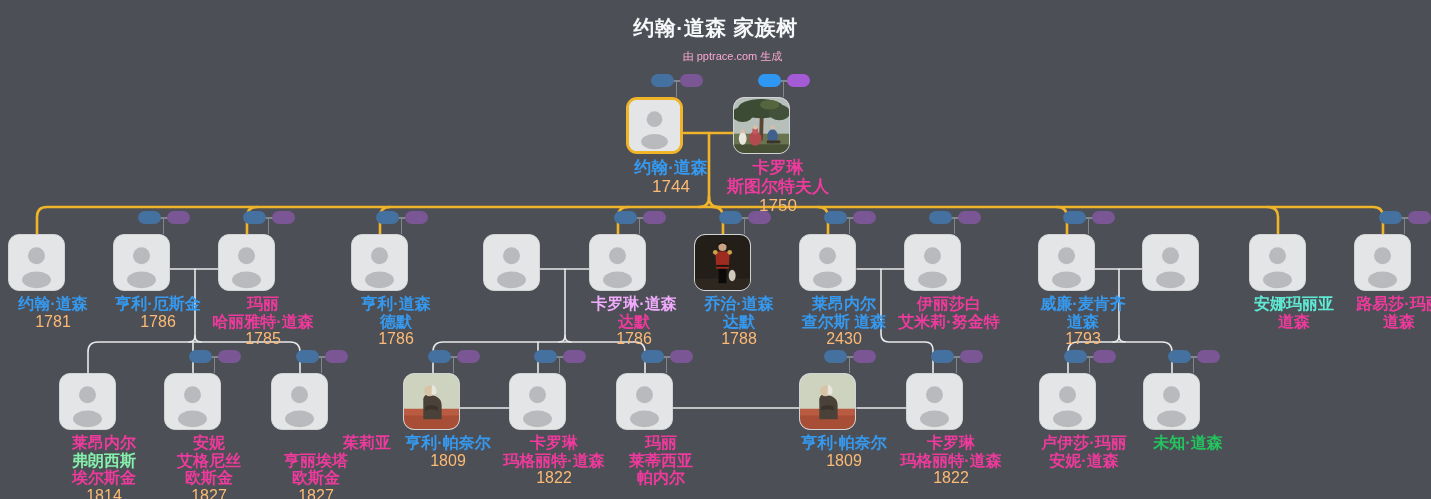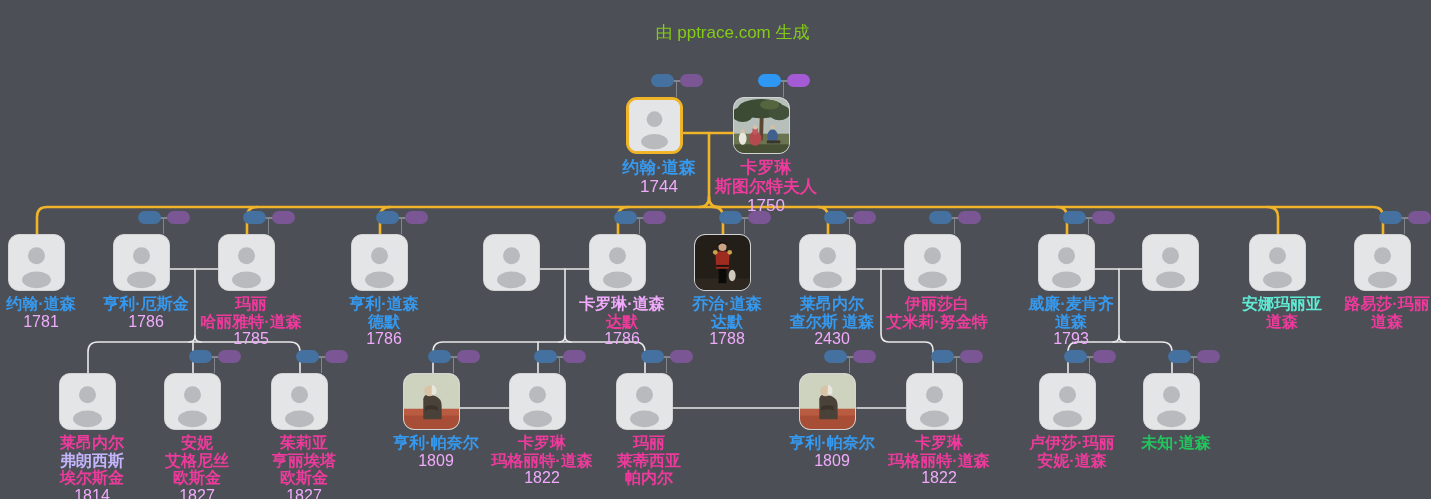--- a/index.html
+++ b/index.html
@@ -1,35 +1,35 @@
 <!DOCTYPE html>
 <html><head>
 <meta charset="utf-8">
 <style>
   html,body{margin:0;padding:0;}
   body{background:#3a3d42;font-family:"Liberation Sans","DejaVu Sans",sans-serif;}
   #stage{position:relative;width:1431px;height:499px;background:#4c4f55;overflow:hidden;}
   #wires{position:absolute;left:0;top:0;width:1431px;height:499px;}
   .titles{position:absolute;left:0;top:14px;width:100%;text-align:center;}
   .title{font-size:21px;font-weight:700;color:#f6f7f8;letter-spacing:.5px;}
-  .subtitle{margin-top:7px;font-size:17px;color:#84cc16;padding-left:34px;}
+  .subtitle{margin-top:7px;font-size:11px;color:#f9a8d4;padding-left:34px;}
   .person{position:absolute;width:150px;}
   .avatar{position:absolute;left:46px;top:0;width:57px;height:57px;border-radius:11px;
           background:#e4e5e6;border:1px solid #d2d3d5;box-sizing:border-box;overflow:hidden;}
   .avatar svg{display:block;width:100%;height:100%;}
   .avatar.selected{border:3px solid #f0b428;}
   .pillpair{position:absolute;left:71px;top:-23px;width:52px;height:13px;}
   .pill{position:absolute;top:0;width:23px;height:13px;border-radius:6.5px;}
   .pill.blue{left:0;}
   .pill.purple{left:29px;}
   .pill-link{position:absolute;left:22px;top:6px;width:8px;height:1.5px;background:#82878e;}
   .pill-stub{position:absolute;left:24.5px;top:6px;width:1.5px;height:17px;background:#82878e;}
-  .label{position:absolute;left:4px;top:61px;width:150px;text-align:center;}
+  .label{position:absolute;left:16px;top:61px;width:150px;text-align:center;}
   .name-line{display:block;font-size:16px;font-weight:700;line-height:17.5px;}
-  .year-line{display:block;font-size:16px;font-weight:400;line-height:18px;color:#f0abfc;}
+  .year-line{display:block;font-size:16px;font-weight:400;line-height:18px;color:#fdba74;}
   .person.root .name-line{font-size:17px;line-height:19px;}
   .person.root .year-line{font-size:17px;line-height:19px;}
 </style>
 </head>
 <body>
 
 <div id="stage">
   <svg id="wires" viewBox="0 0 1431 499">
       <path d="M684,133 H734" fill="none" stroke="#f0b42a" stroke-width="2.6" stroke-linecap="round"></path>
       <path d="M709,133 V197" fill="none" stroke="#f0b42a" stroke-width="2.6" stroke-linecap="round"></path>
@@ -60,20 +60,21 @@
       <path d="M881,269 V334 Q881,342 889,342 H925 Q933,342 933,350 V373" fill="none" stroke="#e9e9ea" stroke-width="1.6" stroke-linecap="round"></path>
       <path d="M1119,269 V336" fill="none" stroke="#e9e9ea" stroke-width="1.6" stroke-linecap="round"></path>
       <path d="M1119,336 Q1119,342 1113,342" fill="none" stroke="#e9e9ea" stroke-width="1.6" stroke-linecap="round"></path>
       <path d="M1119,336 Q1119,342 1125,342" fill="none" stroke="#e9e9ea" stroke-width="1.6" stroke-linecap="round"></path>
       <path d="M1068,373 V352 Q1068,342 1078,342 H1162 Q1172,342 1172,352 V373" fill="none" stroke="#e9e9ea" stroke-width="1.6" stroke-linecap="round"></path>
       <path d="M460,408 H510" fill="none" stroke="#e9e9ea" stroke-width="1.6" stroke-linecap="round"></path>
       <path d="M673,408 H800" fill="none" stroke="#e9e9ea" stroke-width="1.6" stroke-linecap="round"></path>
       <path d="M857,408 H907" fill="none" stroke="#e9e9ea" stroke-width="1.6" stroke-linecap="round"></path>
     </svg>
   <div class="titles">
+    <div class="title">约翰·道森 家族树</div>
     <div class="subtitle">由 pptrace.com 生成</div>
   </div>
   <div id="nodes">
       <div class="person root" style="left: 580px; top: 97px;">
         <div class="pillpair">
           <div class="pill-stub"></div>
           <div class="pill-link"></div>
           <div class="pill blue" style="background:#44719f"></div>
           <div class="pill purple" style="background:#7a5694"></div>
         </div>
@@ -353,21 +354,21 @@
       <div class="person" style="left: 13px; top: 373px;">
         <div class="avatar">
           <svg viewBox="0 0 57 57">
             <rect width="57" height="57" fill="#e4e5e6"></rect>
             <circle cx="28.5" cy="21.5" r="8.8" fill="#b9babd"></circle>
             <ellipse cx="28.5" cy="46.5" rx="15" ry="8.6" fill="#b9babd"></ellipse>
           </svg>
         </div>
         <div class="label">
           <span class="name-line" style="color: rgb(238, 58, 156);">莱昂内尔</span>
-          <span class="name-line" style="color: #c4b5fd;">弗朗西斯</span>
+          <span class="name-line" style="color: #86efac;">弗朗西斯</span>
           <span class="name-line" style="color: rgb(238, 58, 156);">埃尔斯金</span>
           <span class="year-line">1814</span>
         </div>
       </div>
       <div class="person" style="left: 118px; top: 373px;">
         <div class="pillpair">
           <div class="pill-stub"></div>
           <div class="pill-link"></div>
           <div class="pill blue" style="background:#44719f"></div>
           <div class="pill purple" style="background:#7a5694"></div>
@@ -394,21 +395,21 @@
           <div class="pill purple" style="background:#7a5694"></div>
         </div>
         <div class="avatar">
           <svg viewBox="0 0 57 57">
             <rect width="57" height="57" fill="#e4e5e6"></rect>
             <circle cx="28.5" cy="21.5" r="8.8" fill="#b9babd"></circle>
             <ellipse cx="28.5" cy="46.5" rx="15" ry="8.6" fill="#b9babd"></ellipse>
           </svg>
         </div>
         <div class="label">
-          <span class="name-line" style="color: rgb(238, 58, 156);">茱莉亚</span>
+          <span class="name-line" style="color: rgb(238, 58, 156); text-align: right;">茱莉亚</span>
           <span class="name-line" style="color: rgb(238, 58, 156);">亨丽埃塔</span>
           <span class="name-line" style="color: rgb(238, 58, 156);">欧斯金</span>
           <span class="year-line">1827</span>
         </div>
       </div>
       <div class="person" style="left: 357px; top: 373px;">
         <div class="pillpair">
           <div class="pill-stub"></div>
           <div class="pill-link"></div>
           <div class="pill blue" style="background:#44719f"></div>

